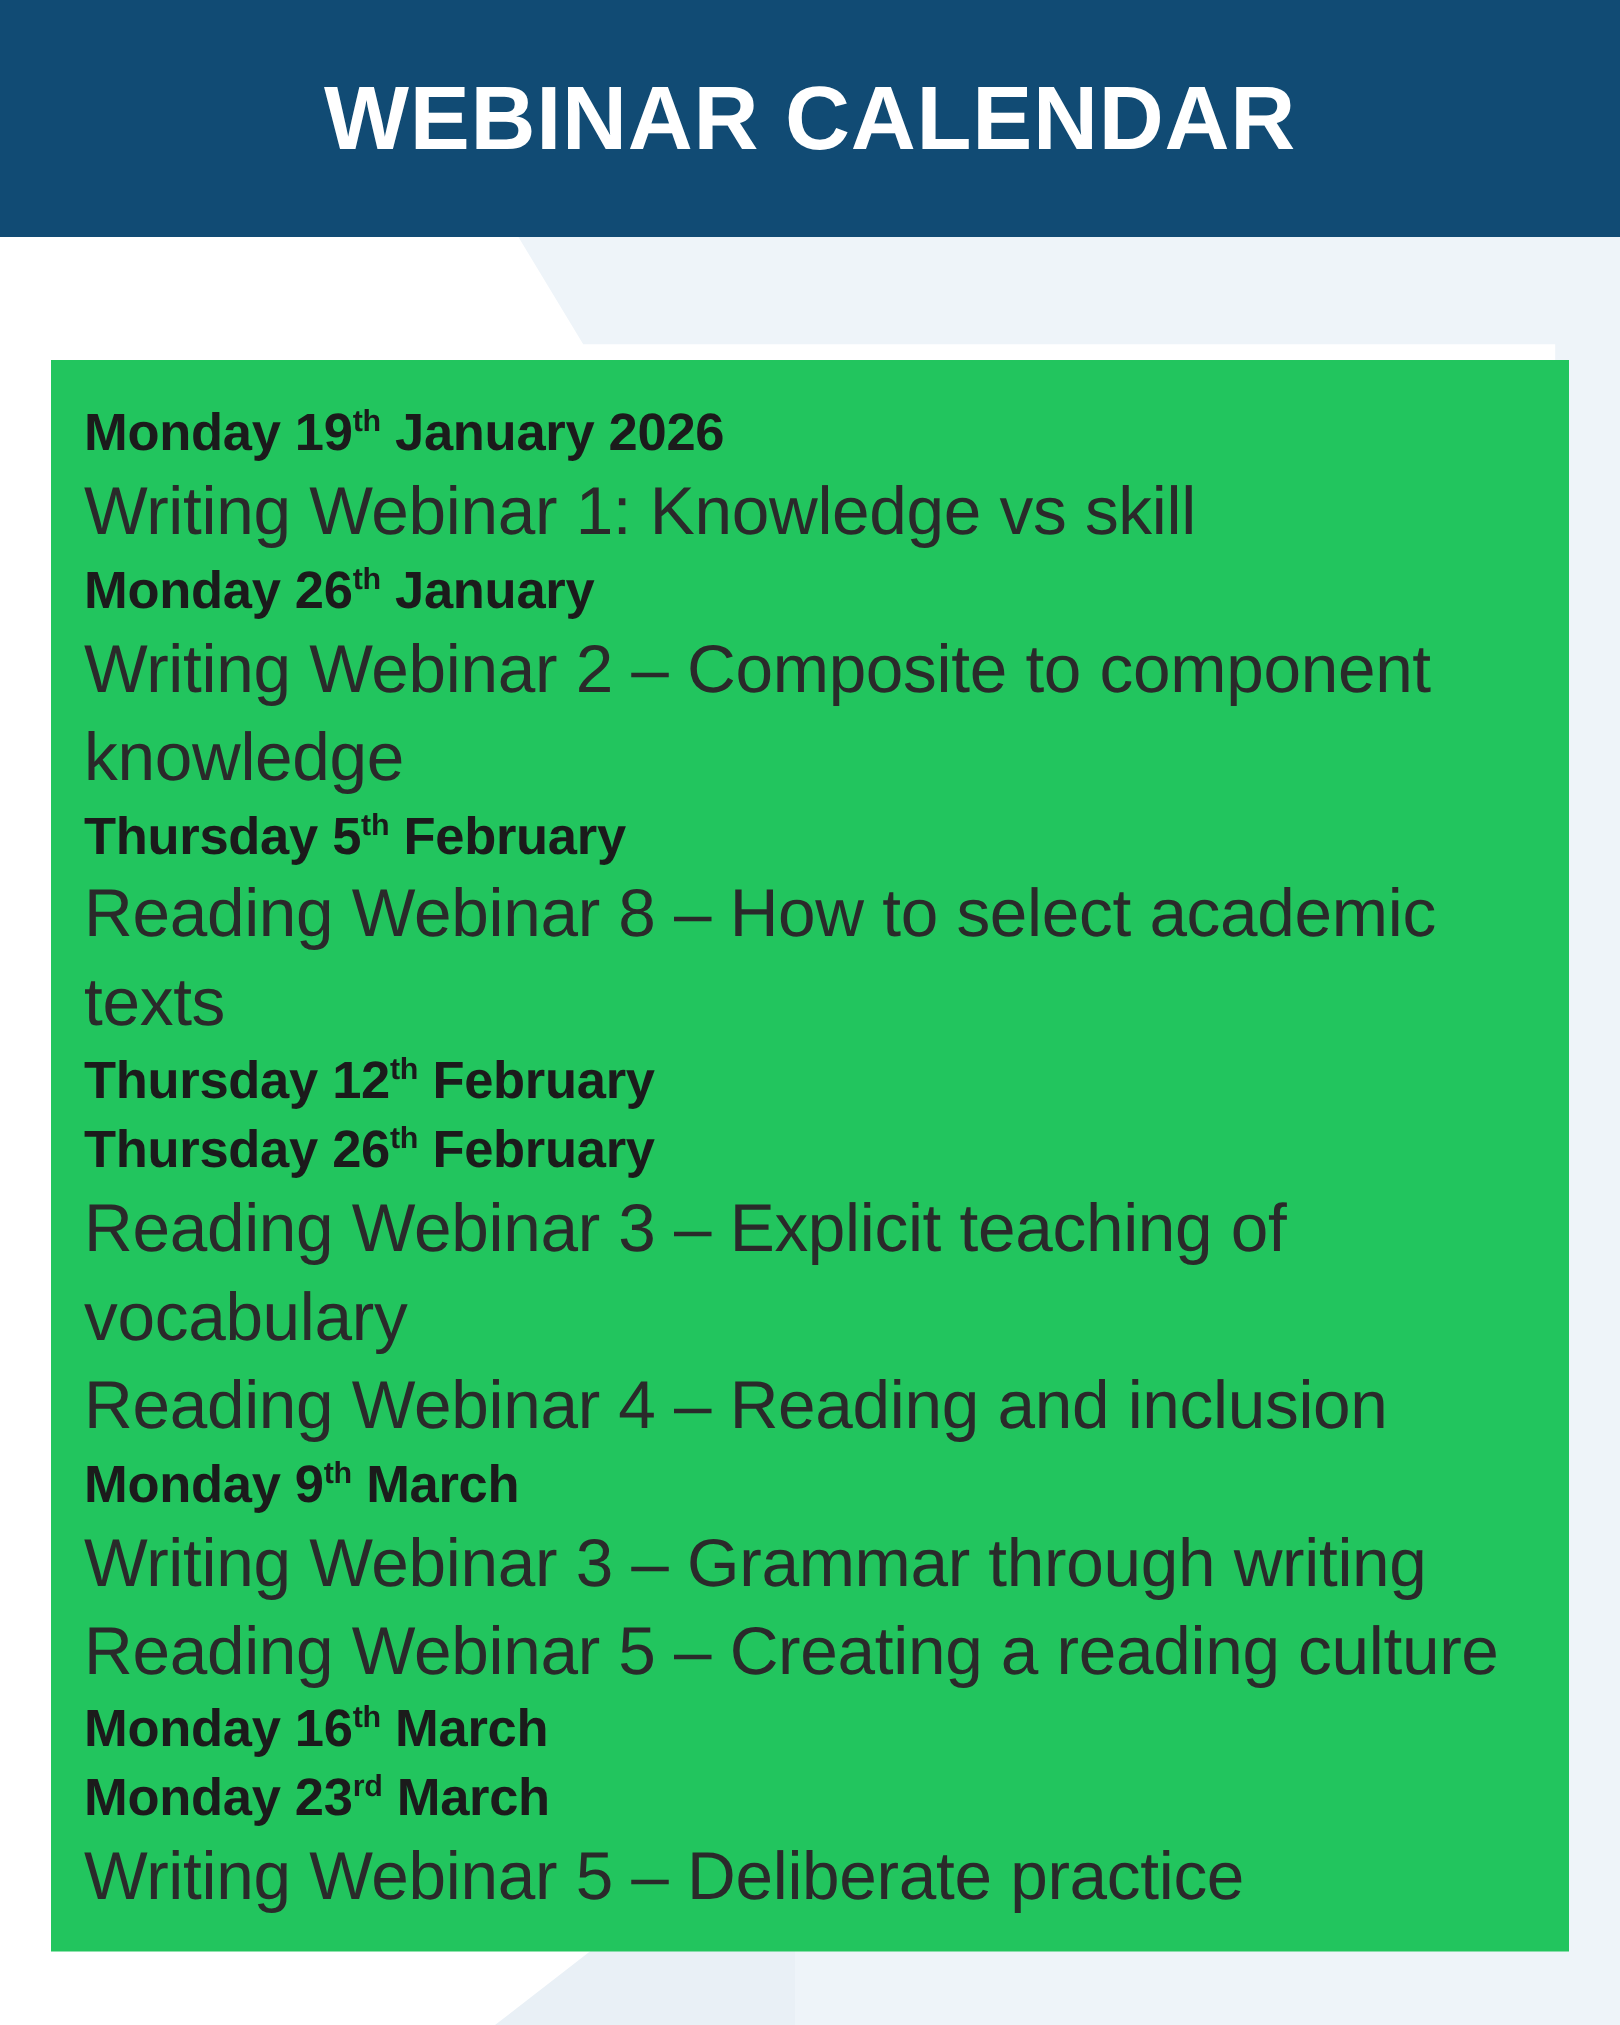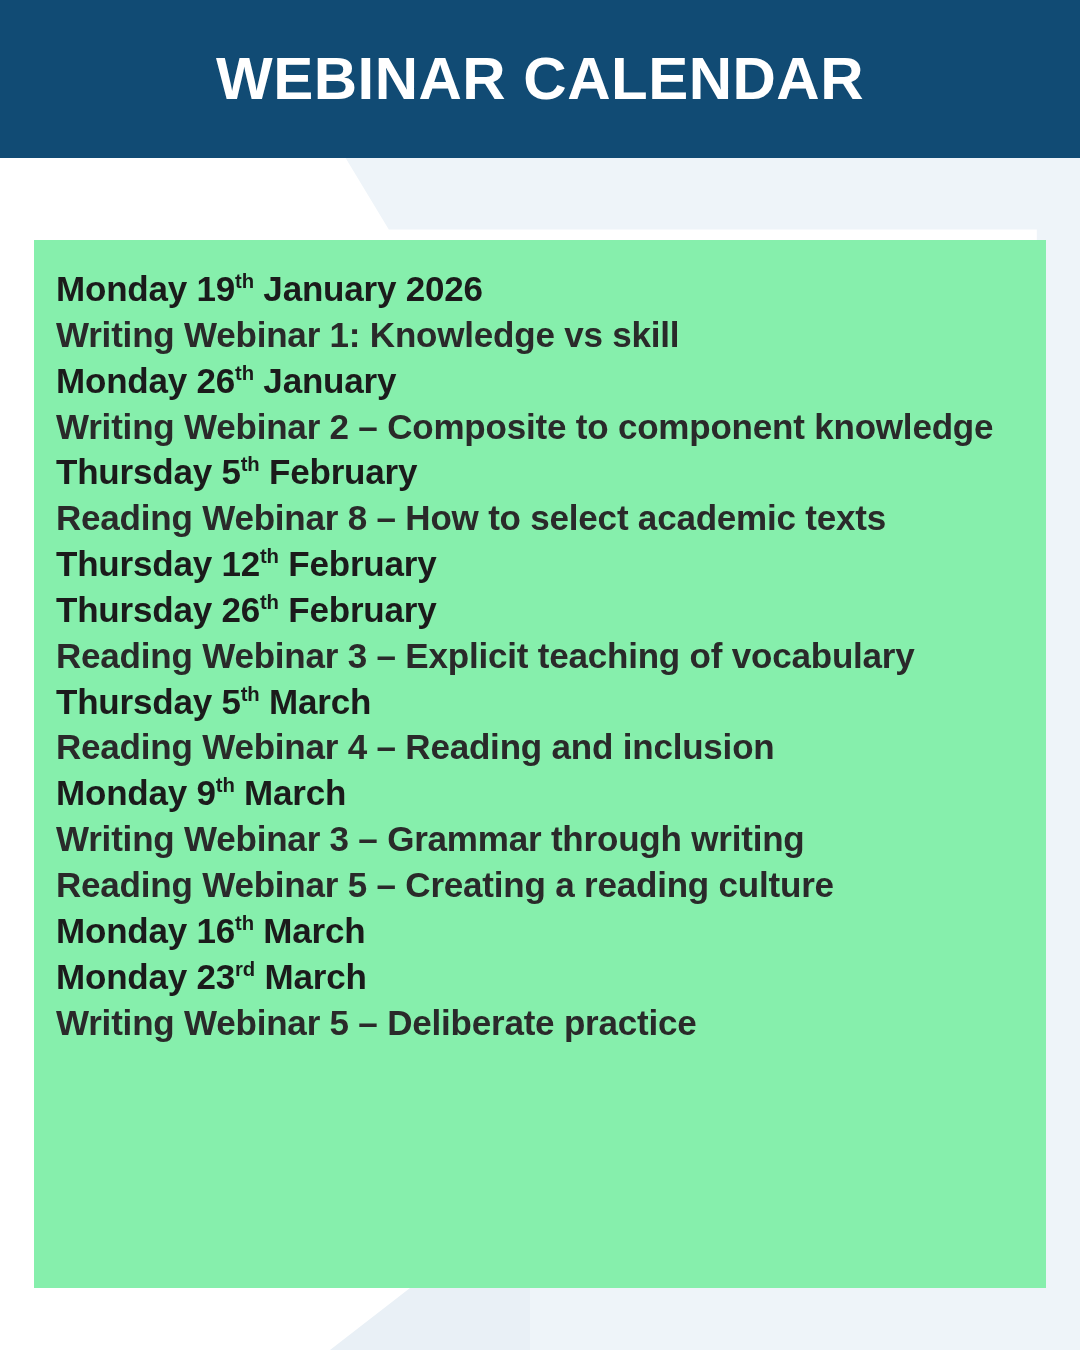--- a/index.html
+++ b/index.html
@@ -52,43 +52,43 @@
     font-family: "Liberation Sans", sans-serif;
   }
 
   .card {
     position: absolute;
     z-index: 2;
     left: 34px;
     top: 240px;
     width: 1012px;
     min-height: 1048px;
-    background: #86efac;
+    background: #22c55e;
     padding: 26px 28px 20px 22px;
     box-sizing: border-box;
   }
 
   .entry {
     margin: 0;
   }
   .entry-date {
     font-size: 35px;
     font-weight: bold;
     color: #1b1b1b;
     line-height: 1.31;
     letter-spacing: -0.2px;
   }
   .entry-date sup {
     font-size: 0.58em;
     vertical-align: super;
     line-height: 0;
   }
   .entry-title {
-    font-size: 35px;
-    font-weight: bold;
+    font-size: 45px;
+    font-weight: normal;
     color: #2a2a2a;
     line-height: 1.31;
     letter-spacing: -0.2px;
   }
   .corner-accent {
     position: absolute;
     left: 330px;
     bottom: 0;
     width: 200px;
     height: 62px;
@@ -140,21 +140,20 @@
       <div class="entry">
         <div class="entry-date">Thursday 12<sup>th</sup> February</div>
       </div>
 
       <div class="entry">
         <div class="entry-date">Thursday 26<sup>th</sup> February</div>
         <div class="entry-title">Reading Webinar 3 – Explicit teaching of vocabulary</div>
       </div>
 
       <div class="entry">
-        <div class="entry-date">Thursday 5<sup>th</sup> March</div>
         <div class="entry-title">Reading Webinar 4 – Reading and inclusion</div>
       </div>
 
       <div class="entry">
         <div class="entry-date">Monday 9<sup>th</sup> March</div>
         <div class="entry-title">Writing Webinar 3 – Grammar through writing</div>
       </div>
 
       <div class="entry">
         <div class="entry-title">Reading Webinar 5 – Creating a reading culture</div>

